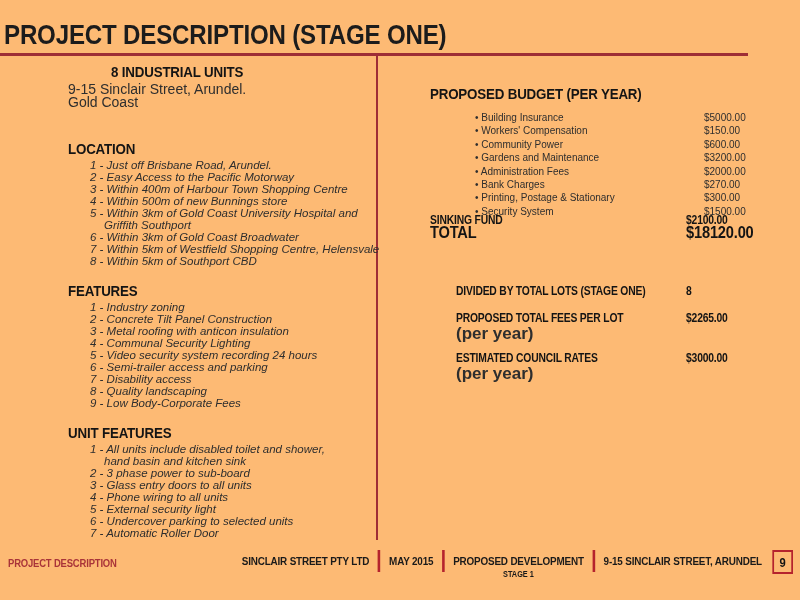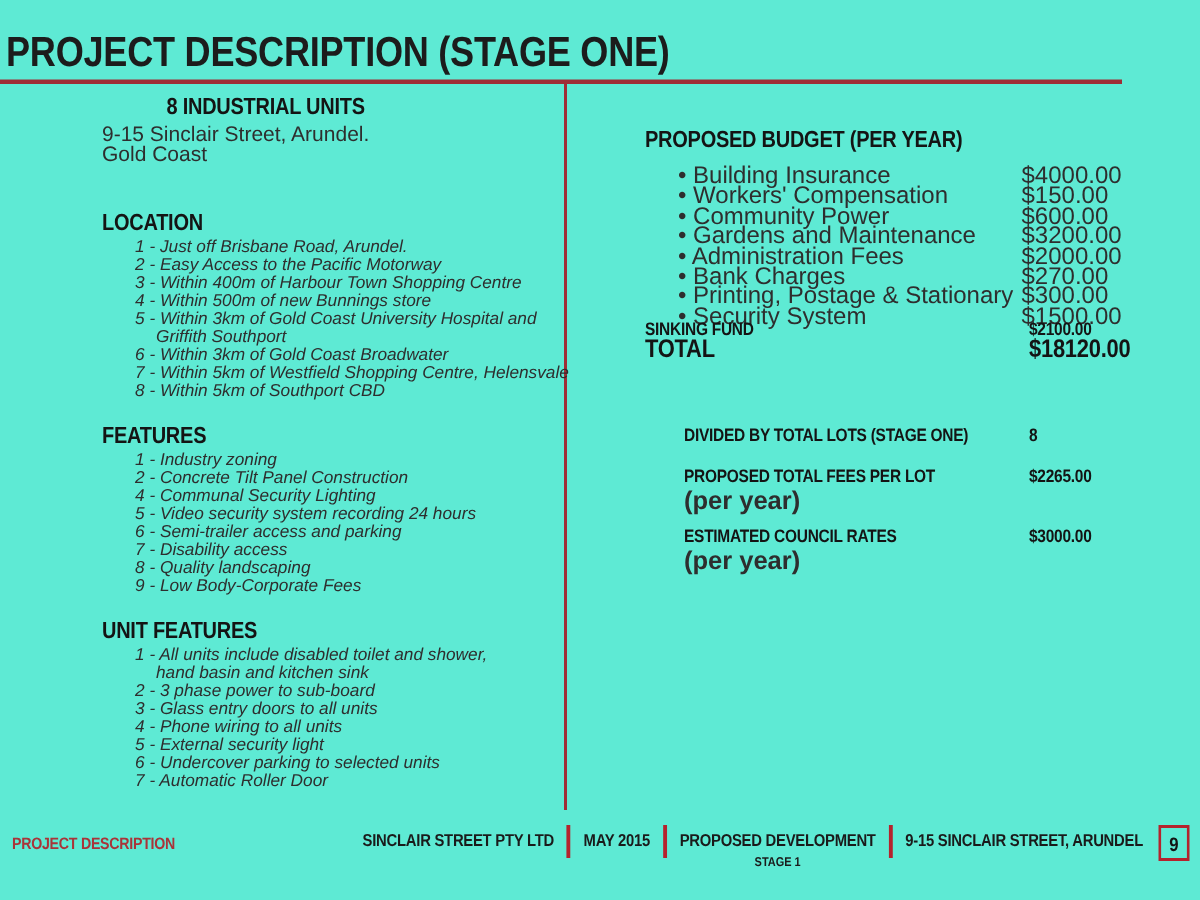--- a/index.html
+++ b/index.html
@@ -1,18 +1,18 @@
 <!DOCTYPE html>
 <html><head>
 <meta charset="utf-8">
 <style>
   * { margin:0; padding:0; box-sizing:border-box; }
   html,body { width:800px; height:600px; }
   body { font-family:"Liberation Sans", sans-serif; background:#f4f3f1; }
-  .page { position:relative; width:800px; height:600px; background:#5eead4; overflow:hidden; }
+  .page { position:relative; width:800px; height:600px; background:#fdba74; overflow:hidden; }
 
   .cond { display:inline-block; font-weight:bold; letter-spacing:-0.2px;
           transform:scaleX(0.86); transform-origin:0 0; white-space:nowrap; }
 
   .title { position:absolute; left:4px; top:20px; font-size:28px; line-height:30px;
            color:#1c1c1c; }
   .title-rule { position:absolute; left:0; top:53px; width:748px; height:3px; background:#9e2e36; }
   .v-divider { position:absolute; left:376px; top:56px; width:2px; height:484px; background:#9e2e36; }
 
   
@@ -22,21 +22,21 @@
   .addr-line { font-size:14px; line-height:13px; }
   .section { margin-top:16px; }
   .section.first { margin-top:32px; }
   .sec-list { margin-top:2px; padding-left:22px; font-size:11.5px; line-height:12px; }
   .list-line { white-space:nowrap;font-style:italic; }
   .list-line.cont { padding-left:14px; }
 
   
   .right-col { position:absolute; left:430px; top:0; width:362px; color:#2e2e2e; }
   .budget-head { position:absolute; left:0; top:86px;text-align:center; }
-  .budget-list { position:absolute; left:22px; top:111px; right:0; font-size:16px; line-height:13.4px; }
+  .budget-list { position:absolute; left:45px; top:111px; right:0; font-size:10px; line-height:13.4px; }
   .b-row { position:relative; white-space:nowrap; }
   .b-value { position:absolute; left:229px; top:0; }
   .abs-row { position:absolute; left:0; right:0; }
   .row-sinking { top:210px; }
   .row-total { top:224px; }
   .row-sum-0 { top:281px; }
   .row-sum-1 { top:308px; }
   .row-sum-2 { top:348px; }
   .lbl-sm { font-size:12px; line-height:13px; color:#141414; }
   .lbl-lg { font-size:17px; line-height:18px; color:#141414; }
@@ -88,20 +88,21 @@
             <div class="list-line">6 - Within 3km of Gold Coast Broadwater</div>
             <div class="list-line">7 - Within 5km of Westfield Shopping Centre, Helensvale</div>
             <div class="list-line">8 - Within 5km of Southport CBD</div>
           </div>
         </div>
         <div class="section">
           <div class="sec-head"><span class="cond">FEATURES</span></div>
           <div class="sec-list">
             <div class="list-line">1 - Industry zoning</div>
             <div class="list-line">2 - Concrete Tilt Panel Construction</div>
+            <div class="list-line">3 - Metal roofing with anticon insulation</div>
             <div class="list-line">4 - Communal Security Lighting</div>
             <div class="list-line">5 - Video security system recording 24 hours</div>
             <div class="list-line">6 - Semi-trailer access and parking</div>
             <div class="list-line">7 - Disability access</div>
             <div class="list-line">8 - Quality landscaping</div>
             <div class="list-line">9 - Low Body-Corporate Fees</div>
           </div>
         </div>
         <div class="section">
           <div class="sec-head"><span class="cond">UNIT FEATURES</span></div>
@@ -118,21 +119,21 @@
         </div>
       </div>
   </div>
 
   <div class="right-col">
     <div class="budget-head sec-head">
       <span class="cond">PROPOSED BUDGET (PER YEAR)</span>
     </div>
 
     <div class="budget-list" id="budget-list">
-        <div class="b-row"><span>• Building Insurance</span><span class="b-value">$4000.00</span></div>
+        <div class="b-row"><span>• Building Insurance</span><span class="b-value">$5000.00</span></div>
         <div class="b-row"><span>• Workers' Compensation</span><span class="b-value">$150.00</span></div>
         <div class="b-row"><span>• Community Power</span><span class="b-value">$600.00</span></div>
         <div class="b-row"><span>• Gardens and Maintenance</span><span class="b-value">$3200.00</span></div>
         <div class="b-row"><span>• Administration Fees</span><span class="b-value">$2000.00</span></div>
         <div class="b-row"><span>• Bank Charges</span><span class="b-value">$270.00</span></div>
         <div class="b-row"><span>• Printing, Postage &amp; Stationary</span><span class="b-value">$300.00</span></div>
         <div class="b-row"><span>• Security System</span><span class="b-value">$1500.00</span></div>
       </div>
 
     <div class="abs-row row-sinking">

